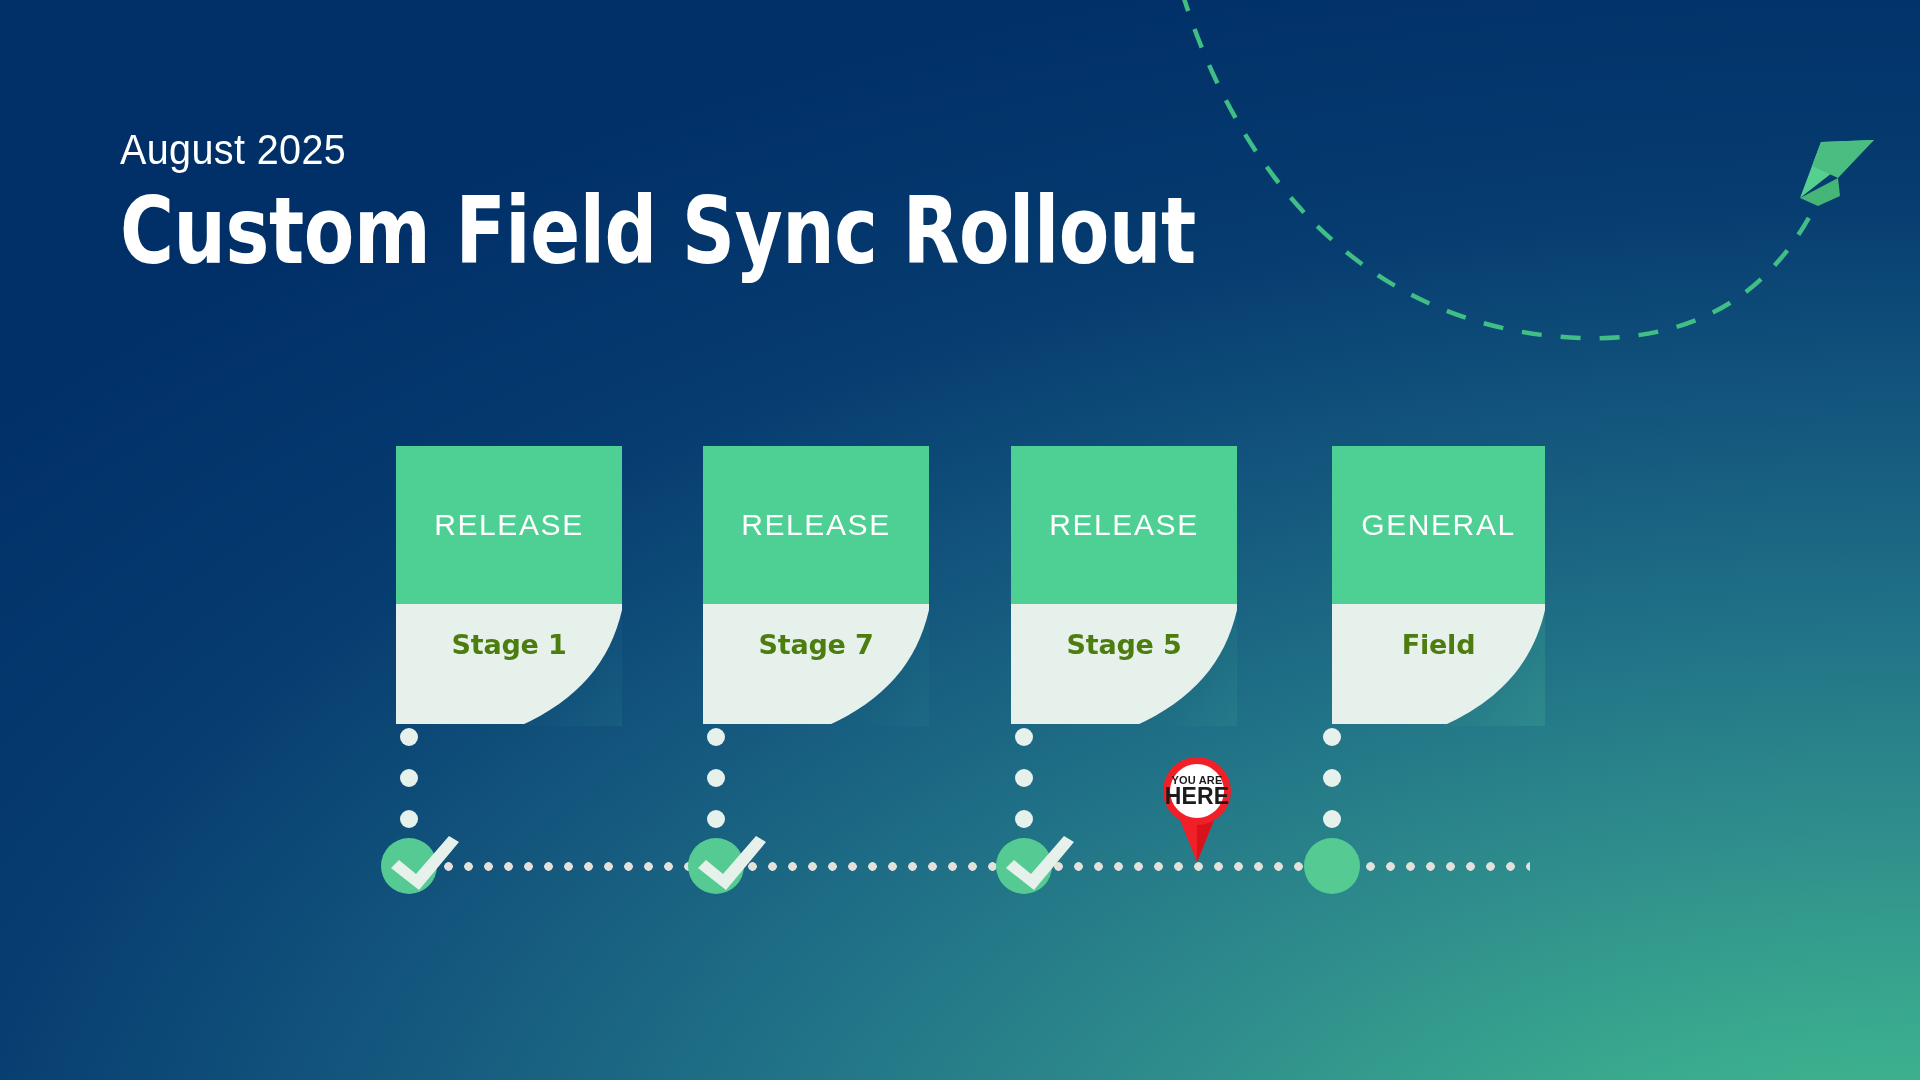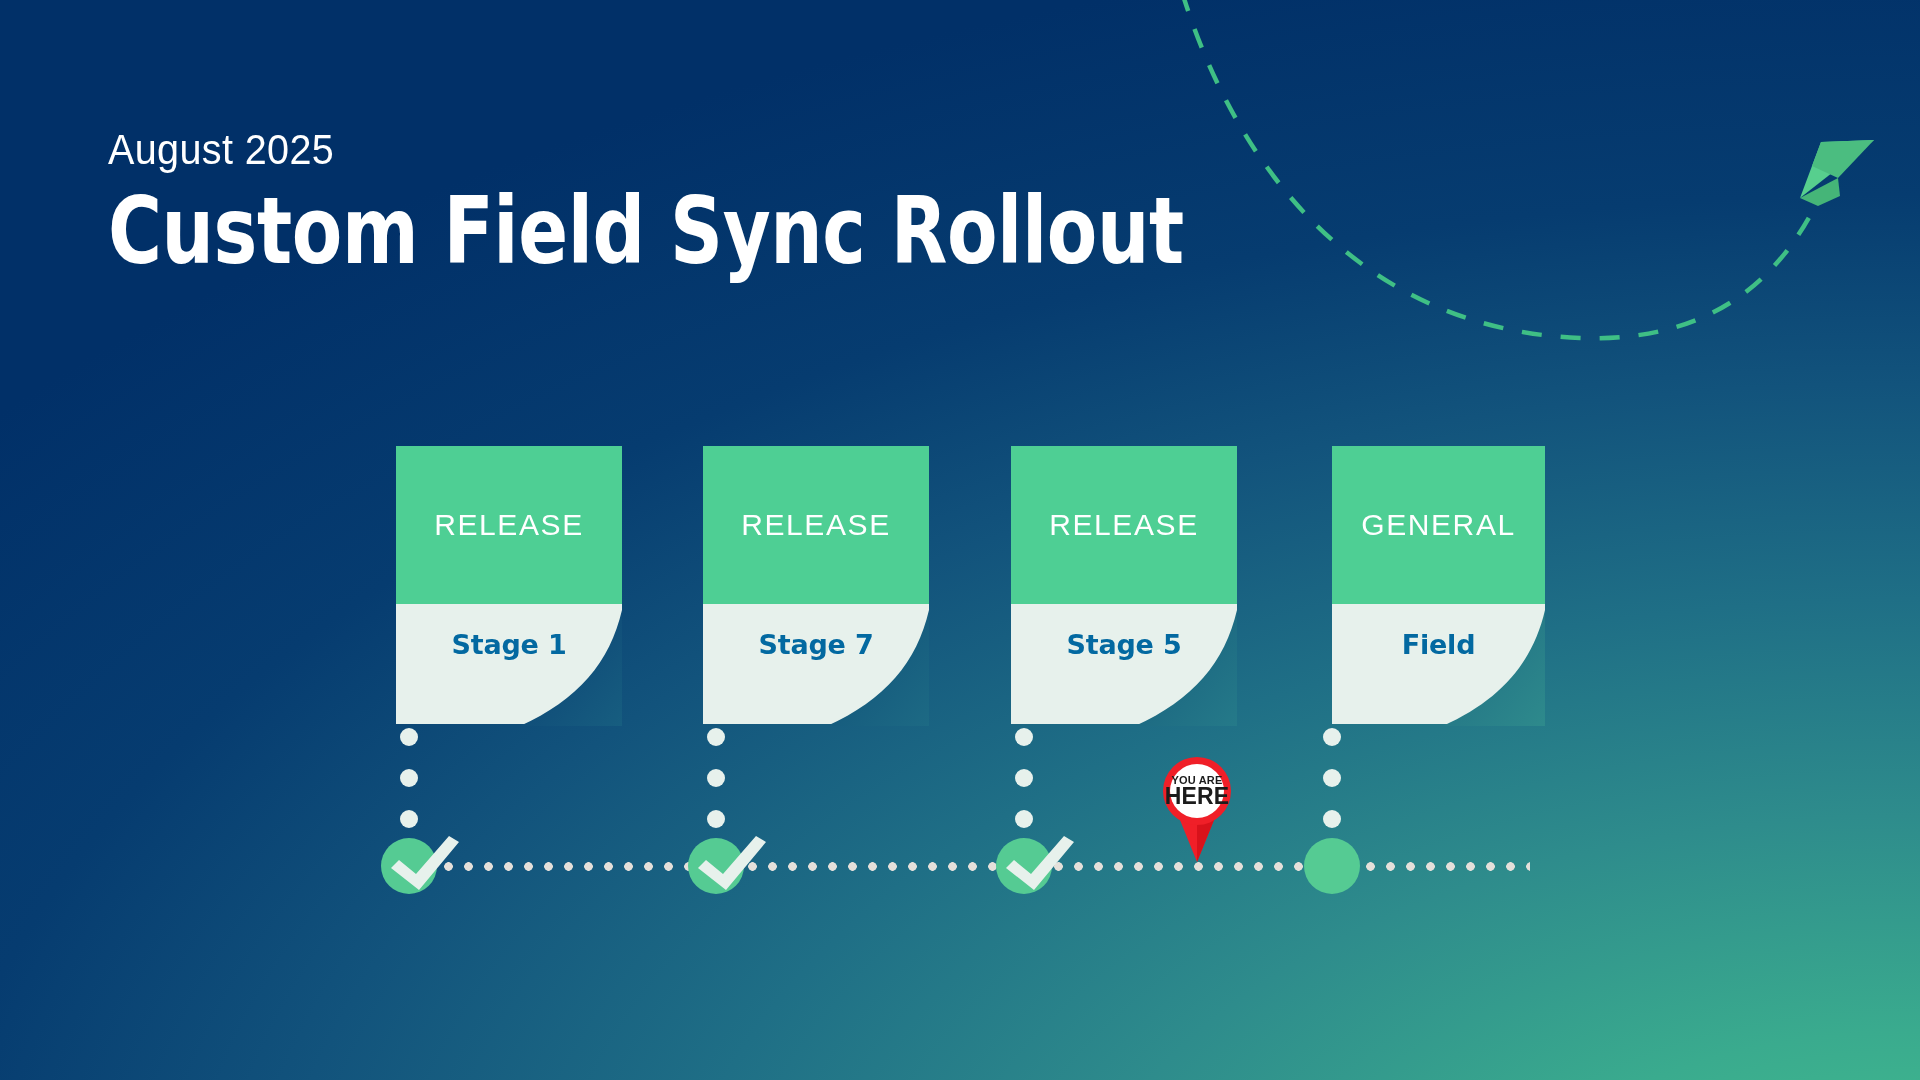--- a/index.html
+++ b/index.html
@@ -5,21 +5,21 @@
   * { margin:0; padding:0; box-sizing:border-box; }
   html, body { width:1920px; height:1080px; overflow:hidden; }
   body {
     font-family: "Liberation Sans", sans-serif;
     background:
       radial-gradient(130% 125% at 100% 118%, #46c48e 0%, #3aab8e 18%, #2e8c8c 34%, #1f6f86 50%, #12537c 66%, #063c70 80%, #013068 100%);
     position:relative;
   }
 
   
-  .header { position:absolute; left:108px; top:128px; }
+  .header { position:absolute; left:120px; top:128px; }
   .eyebrow {
     font-size:43px; color:#ffffff; letter-spacing:0.4px;
     font-weight:400; line-height:1.0;
     font-family:"Liberation Sans", sans-serif;
     transform: scaleX(0.92); transform-origin:left center;
   }
   .headline {
     margin-top:16px;
     font-size:92px; color:#ffffff; font-weight:700;
     letter-spacing:-0.5px; line-height:0.98;
@@ -42,21 +42,21 @@
   .card-head span {
     color:#ffffff; font-size:30px; font-weight:500;
     letter-spacing:1.6px;
     font-family:"Liberation Sans", sans-serif;
   }
   .card-body {
     position:relative; height:120px; background:#e7f1ec; overflow:hidden;
   }
   .card-body .stage-label {
     display:block; text-align:center; padding-top:25px;
-    color:#0369a1; font-size:27px; font-weight:700;
+    color:#4d7c0f; font-size:27px; font-weight:700;
     font-family:"DejaVu Sans", sans-serif;
     letter-spacing:-0.2px;
   }
   
   .card-body .curl {
     position:absolute; right:-2px; bottom:-2px; width:230px; height:100px;
   }
 
   .dots-col { position:absolute; width:18px; }
   .dots-col i {

